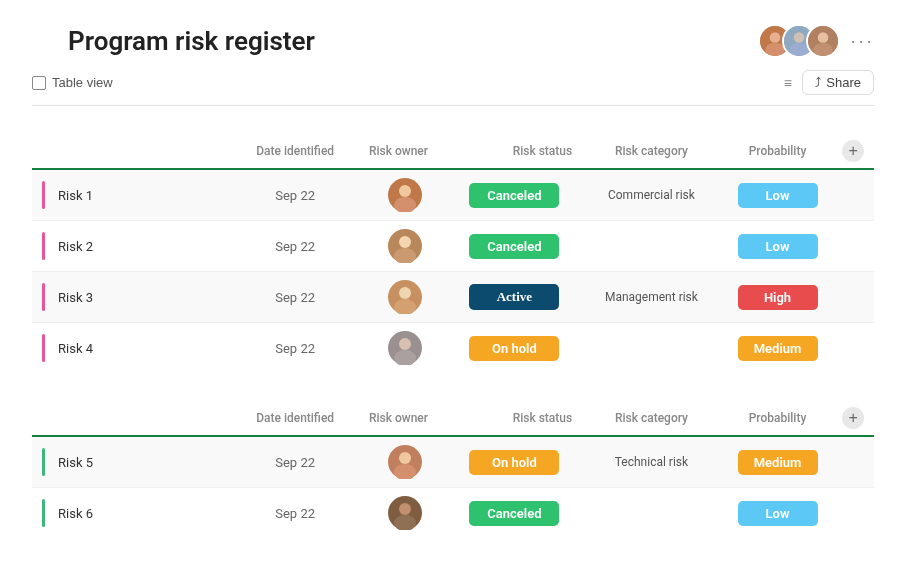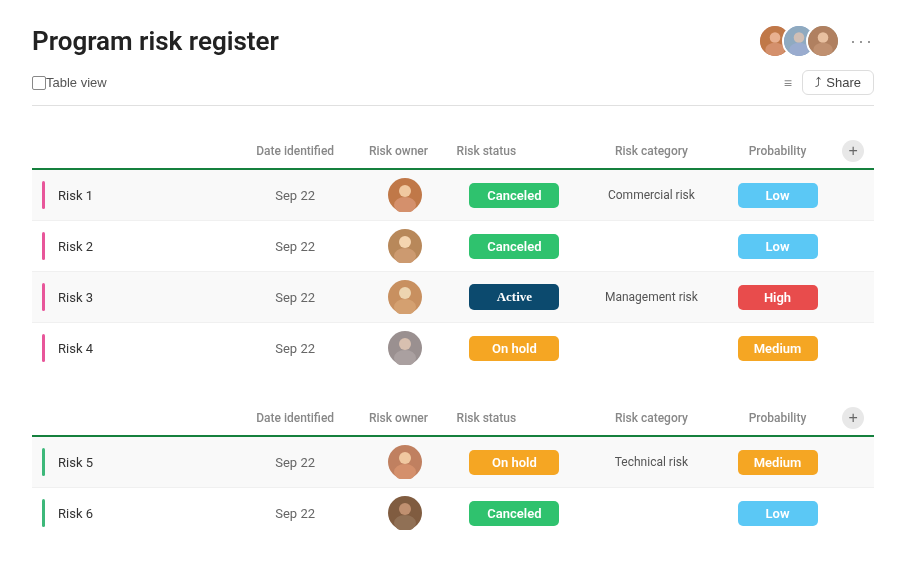--- a/index.html
+++ b/index.html
@@ -16,20 +16,21 @@
     .header {
       display: flex;
       align-items: center;
       justify-content: space-between;
       margin-bottom: 12px;
     }
     .page-title {
       font-size: 26px;
       font-weight: 600;
       color: #222;
+      margin-left: 36px;
     }
     .header-right {
       display: flex;
       align-items: center;
       gap: 10px;
     }
     .avatars {
       display: flex;
       align-items: center;
     }
@@ -65,20 +66,21 @@
       display: flex;
       align-items: center;
       justify-content: space-between;
       margin-bottom: 4px;
       padding-bottom: 10px;
       border-bottom: 1px solid #e0e0e0;
     }
     .table-view-btn {
       display: flex;
       align-items: center;
+      gap: 6px;
       background: none;
       border: none;
       cursor: pointer;
       color: #555;
       font-size: 13px;
     }
     .table-view-btn .checkbox-icon {
       width: 14px;
       height: 14px;
       border: 1.5px solid #888;
@@ -131,21 +133,21 @@
       font-weight: 500;
       padding: 6px 8px;
       text-align: left;
       border-bottom: 2px solid #15803d;
     }
     .risk-table thead tr th:first-child {
       width: 180px;
     }
     .risk-table thead tr th.col-date { width: 120px; text-align: center; }
     .risk-table thead tr th.col-owner { width: 80px; }
-    .risk-table thead tr th.col-status { width: 120px; text-align: left; }
+    .risk-table thead tr th.col-status { width: 120px; text-align: right; }
     .risk-table thead tr th.col-category { width: 130px; text-align: center; }
     .risk-table thead tr th.col-prob { width: 100px; text-align: center; }
     .risk-table thead tr th.col-add { width: 30px; text-align: center; }
 
     .risk-table tbody tr {
       border-bottom: 1px solid #f0f0f0;
     }
     .risk-table tbody tr:last-child {
       border-bottom: none;
     }

